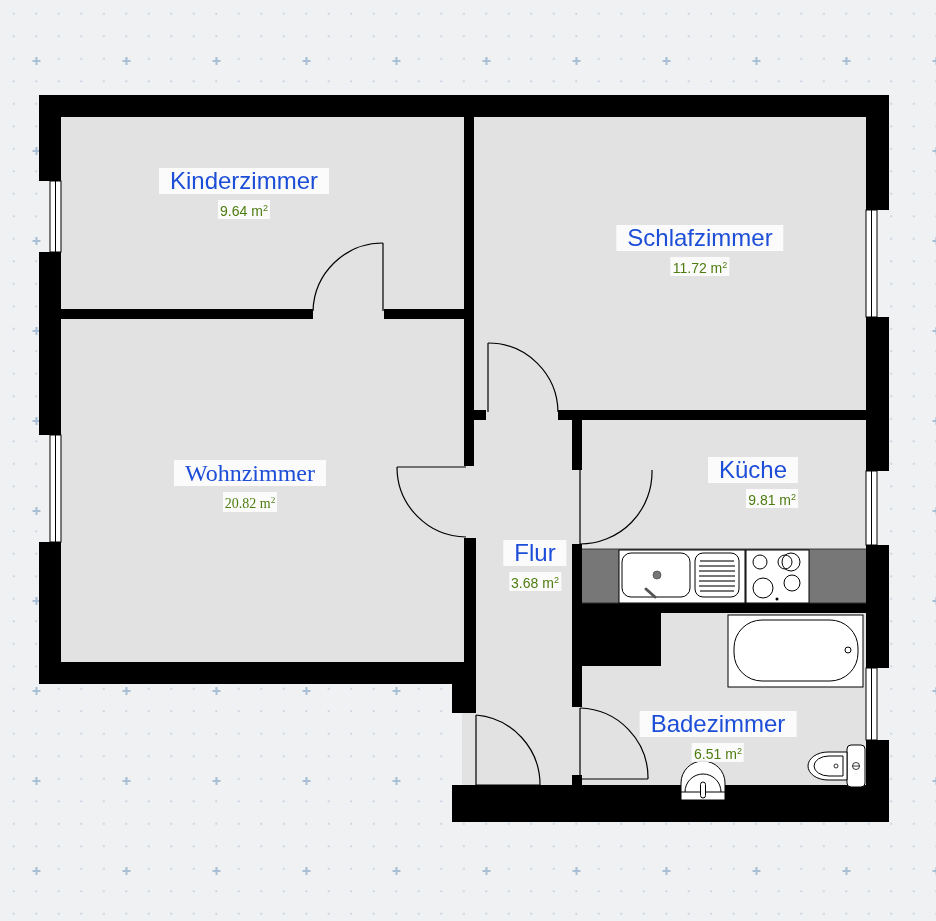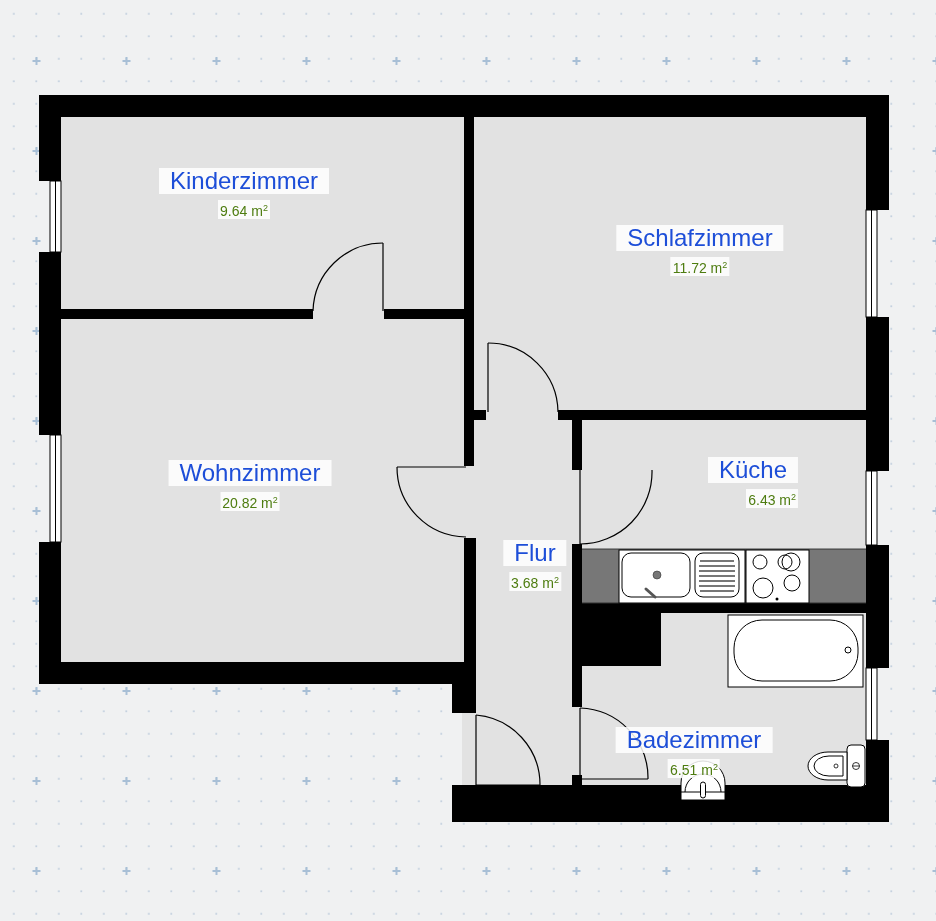--- a/index.html
+++ b/index.html
@@ -204,29 +204,29 @@
   </svg>
 
   <div class="room-label" style="left:244px; top:168px;">
     <div><span class="room-name">Kinderzimmer</span></div>
     <div><span class="room-area"><span>9.64</span> <span>m</span><sup>2</sup></span></div>
   </div>
   <div class="room-label" style="left:700px; top:225px;">
     <div><span class="room-name">Schlafzimmer</span></div>
     <div><span class="room-area"><span>11.72</span> <span>m</span><sup>2</sup></span></div>
   </div>
-  <div class="room-label" style="left:250px; top:460px;">
+  <div class="room-label" style="left:250px; top:460px;font-family:Liberation Serif, serif;">
     <div><span class="room-name">Wohnzimmer</span></div>
     <div><span class="room-area"><span>20.82</span> <span>m</span><sup>2</sup></span></div>
   </div>
   <div class="room-label" style="left:753px; top:457px;text-align:right;">
     <div><span class="room-name">Küche</span></div>
-    <div><span class="room-area"><span>6.43</span> <span>m</span><sup>2</sup></span></div>
+    <div><span class="room-area"><span>9.81</span> <span>m</span><sup>2</sup></span></div>
   </div>
   <div class="room-label" style="left:535px; top:540px;">
     <div><span class="room-name">Flur</span></div>
     <div><span class="room-area"><span>3.68</span> <span>m</span><sup>2</sup></span></div>
   </div>
-  <div class="room-label" style="left:694px; top:711px;margin-top:16px;">
+  <div class="room-label" style="left:718px; top:711px;">
     <div><span class="room-name">Badezimmer</span></div>
     <div><span class="room-area"><span>6.51</span> <span>m</span><sup>2</sup></span></div>
   </div>
 </div>
 
 </body></html>

